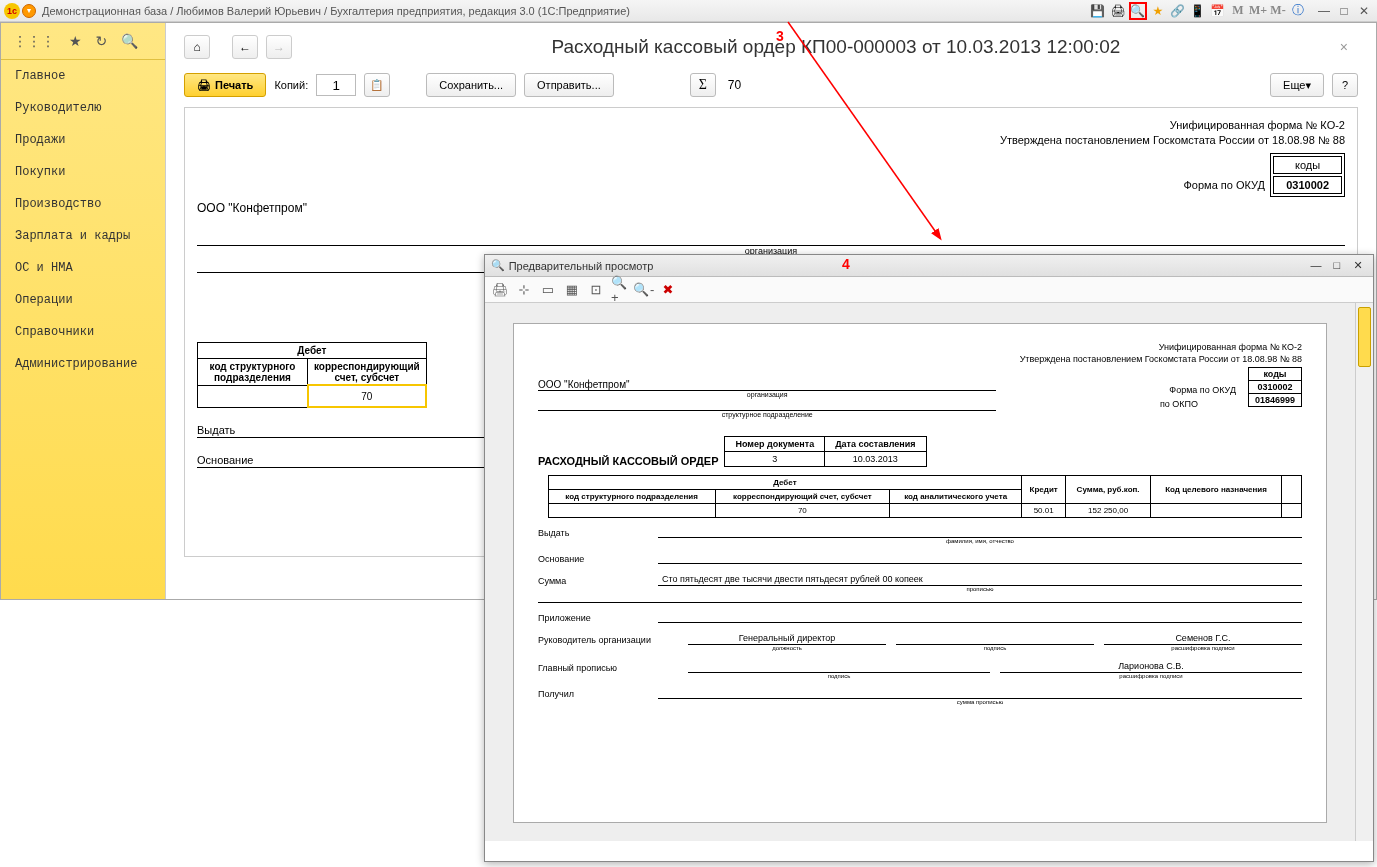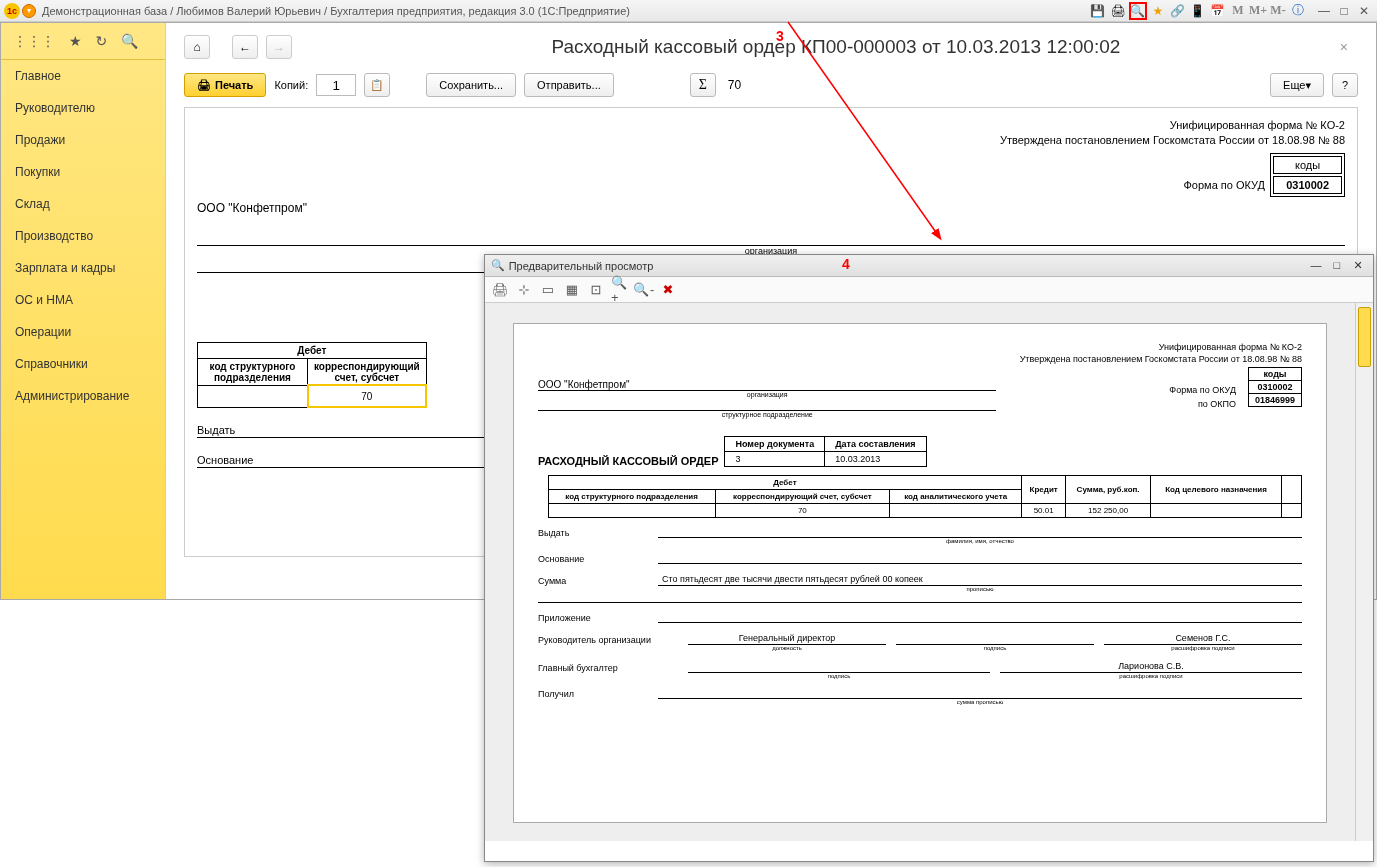--- a/index.html
+++ b/index.html
@@ -15,21 +15,21 @@
 .titlebar .tool.preview { border: 2px solid red; }
 .titlebar .tool.m { font-weight: bold; color: #888; font-family: 'Times New Roman'; }
 .titlebar .wincontrols { display:flex; gap:2px; margin-left:8px;}
 .titlebar .wincontrols span { width:18px; height:16px; display:inline-flex; align-items:center; justify-content:center; cursor:pointer; font-size:12px; color:#555;}
 
 
 .app { display: flex; height: 578px; border: 1px solid #aaa; }
 .sidebar { width: 165px; background: linear-gradient(#ffe784, #ffdb4d); border-right: 1px solid #ccc; }
 .sidebar .icons { display: flex; gap: 14px; padding: 10px 12px; border-bottom: 1px solid #e0c040; }
 .sidebar .icons span { font-size: 14px; cursor:pointer; color:#555; }
-.sidebar .nav-item { padding: 9px 14px; color: #333; cursor: pointer; font-size:12px; }
+.sidebar .nav-item { padding: 9px 14px; color: #333; cursor: pointer; font-size:12px;font-family:Liberation Mono, monospace; }
 
 .content { flex: 1; background: #fff; position: relative; padding: 0; }
 .content-header { display: flex; align-items: center; padding: 12px 18px 8px; gap: 8px; }
 .nav-btn { width: 26px; height: 24px; border: 1px solid #ccc; background: linear-gradient(#fff,#eee); border-radius: 3px; display:inline-flex; align-items:center; justify-content:center; cursor:pointer; font-size:12px;}
 .doc-title { font-size: 19px; color: #333; margin-left: 40px; flex: 1; text-align:center; }
 .close-x { color:#999; font-size:14px; cursor:pointer; margin-right:10px;}
 
 .toolbar { display: flex; align-items: center; padding: 6px 18px 10px; gap: 8px; }
 .btn { height: 24px; padding: 0 12px; border: 1px solid #bbb; background: linear-gradient(#fff,#eee); border-radius: 3px; cursor:pointer; display:inline-flex; align-items:center; font-size:11px;}
 .btn.print { background: linear-gradient(#ffe784,#ffd030); border-color:#d4a000; font-weight:bold;}
@@ -73,21 +73,21 @@
 .pw-page .hdr-right { text-align:right; font-size:9px; line-height:1.3;}
 .pw-codes { float:right; border-collapse:collapse; font-size:9px; margin-top:2px;}
 .pw-codes th, .pw-codes td { border:1px solid #000; padding:1px 6px; text-align:center;}
 .pw-codes .bold { font-weight:bold;}
 .pw-org { border-bottom:1px solid #000; margin-top:14px; font-size:10px;}
 .pw-sub { text-align:center; font-size:7px;}
 .pw-structline { border-bottom:1px solid #000; margin-top:12px;}
 .pw-row { display:flex; margin-top:18px; align-items:flex-end;}
 .pw-doctitle { font-weight:bold; font-size:11px; padding-right:6px;}
 .pw-mini { border-collapse:collapse; font-size:9px;}
-.pw-mini th, .pw-mini td { border:1px solid #000; padding:2px 10px; text-align:left;}
+.pw-mini th, .pw-mini td { border:1px solid #000; padding:2px 10px; text-align:center;}
 .pw-big { border-collapse:collapse; font-size:8px; width:100%; margin-top:8px;}
 .pw-big th, .pw-big td { border:1px solid #000; padding:2px 4px; text-align:center; vertical-align:middle;}
 .pw-field { display:flex; margin-top:10px; font-size:9px; align-items:flex-end;}
 .pw-field .l { width:120px;}
 .pw-field .v { flex:1; border-bottom:1px solid #000; padding-bottom:1px; padding-left:4px;}
 .pw-subtext { text-align:center; font-size:6px; }
 .pw-sign-row { display:flex; margin-top:10px; gap:10px; font-size:9px; align-items:flex-end;}
 .pw-sign-row .lab { width:140px;}
 .pw-sign-row .cell { flex:1; border-bottom:1px solid #000; text-align:center; padding-bottom:1px;}
 .pw-sign-sub { display:flex; gap:10px; font-size:6px;}
@@ -131,21 +131,20 @@
     <div class="icons">
       <span>⋮⋮⋮</span>
       <span>★</span>
       <span>↻</span>
       <span>🔍</span>
     </div>
     <div class="nav-item">Главное</div>
     <div class="nav-item">Руководителю</div>
     <div class="nav-item">Продажи</div>
     <div class="nav-item">Покупки</div>
-    <div class="nav-item">Склад</div>
     <div class="nav-item">Производство</div>
     <div class="nav-item">Зарплата и кадры</div>
     <div class="nav-item">ОС и НМА</div>
     <div class="nav-item">Операции</div>
     <div class="nav-item">Справочники</div>
     <div class="nav-item">Администрирование</div>
   </div>
 
   <div class="content">
     <div class="content-header">
@@ -276,21 +275,21 @@
               </tr>
           <tr>
                 <td class="bold">0310002</td>
               </tr>
           <tr>
                 <td class="bold">01846999</td>
               </tr>
         </tbody>
           </table>
         <div style="text-align:right; margin-right:66px; margin-top:20px; font-size:9px;">Форма по ОКУД</div>
-        <div style="text-align:right; margin-right:66px; margin-top:4px; font-size:9px;">по ОКПО</div>
+        <div style="text-align:right; margin-right:104px; margin-top:4px; font-size:9px;">по ОКПО</div>
 
         <div class="pw-org" style="margin-top:-30px; width:60%;">ООО "Конфетпром"</div>
         <div class="pw-sub" style="width:60%;">организация</div>
         <div class="pw-structline" style="width:60%;"></div>
         <div class="pw-sub" style="width:60%;">структурное подразделение</div>
 
         <div class="pw-row">
           <div class="pw-doctitle">РАСХОДНЫЙ КАССОВЫЙ ОРДЕР</div>
           <table class="pw-mini">
             <tbody>
@@ -361,21 +360,21 @@
           <span class="cell">Семенов Г.С.</span>
         </div>
         <div class="pw-sign-sub">
           <span class="lab"></span>
           <span class="cell">должность</span>
           <span class="cell">подпись</span>
           <span class="cell">расшифровка подписи</span>
         </div>
 
         <div class="pw-sign-row">
-          <span class="lab">Главный бухгалтер</span>
+          <span class="lab">Главный прописью</span>
           <span class="cell"></span>
           <span class="cell">Ларионова С.В.</span>
         </div>
         <div class="pw-sign-sub">
           <span class="lab"></span>
           <span class="cell">подпись</span>
           <span class="cell">расшифровка подписи</span>
         </div>
 
         <div class="pw-field">

